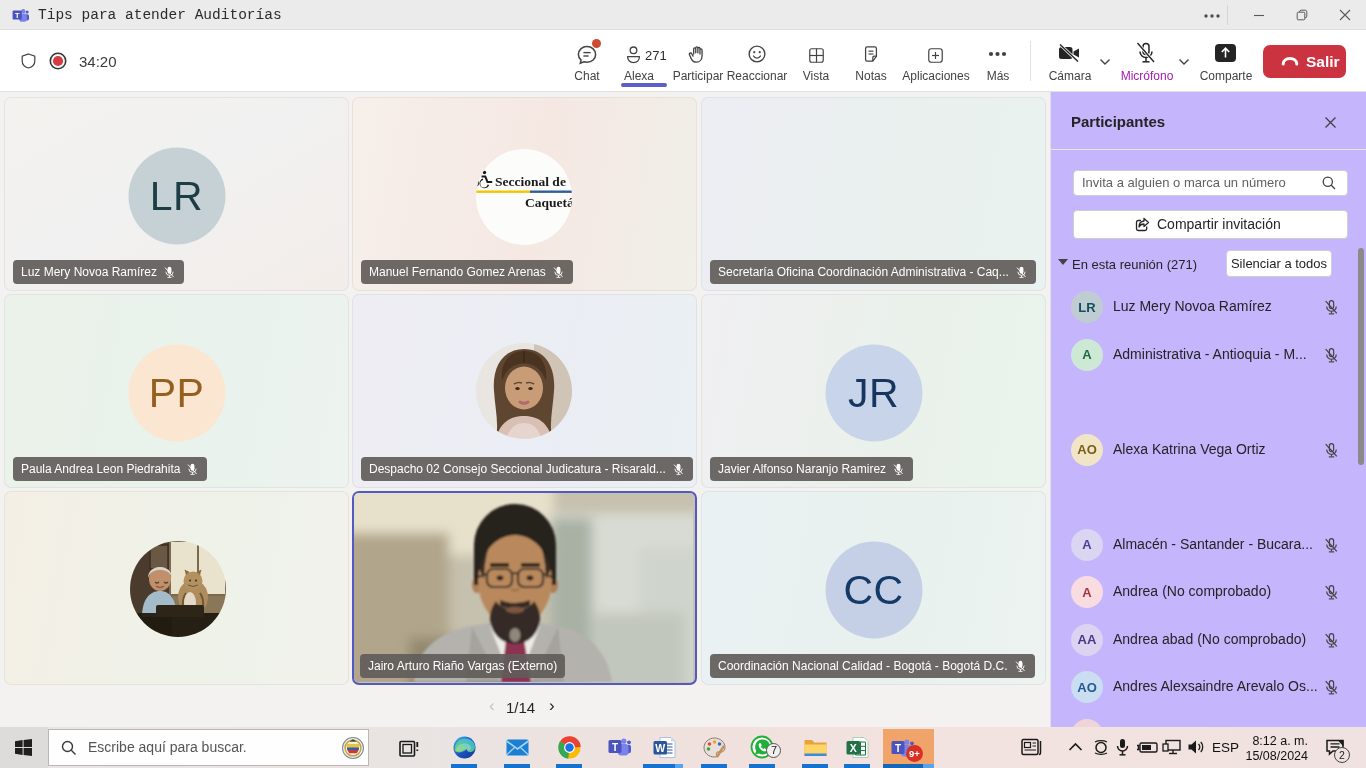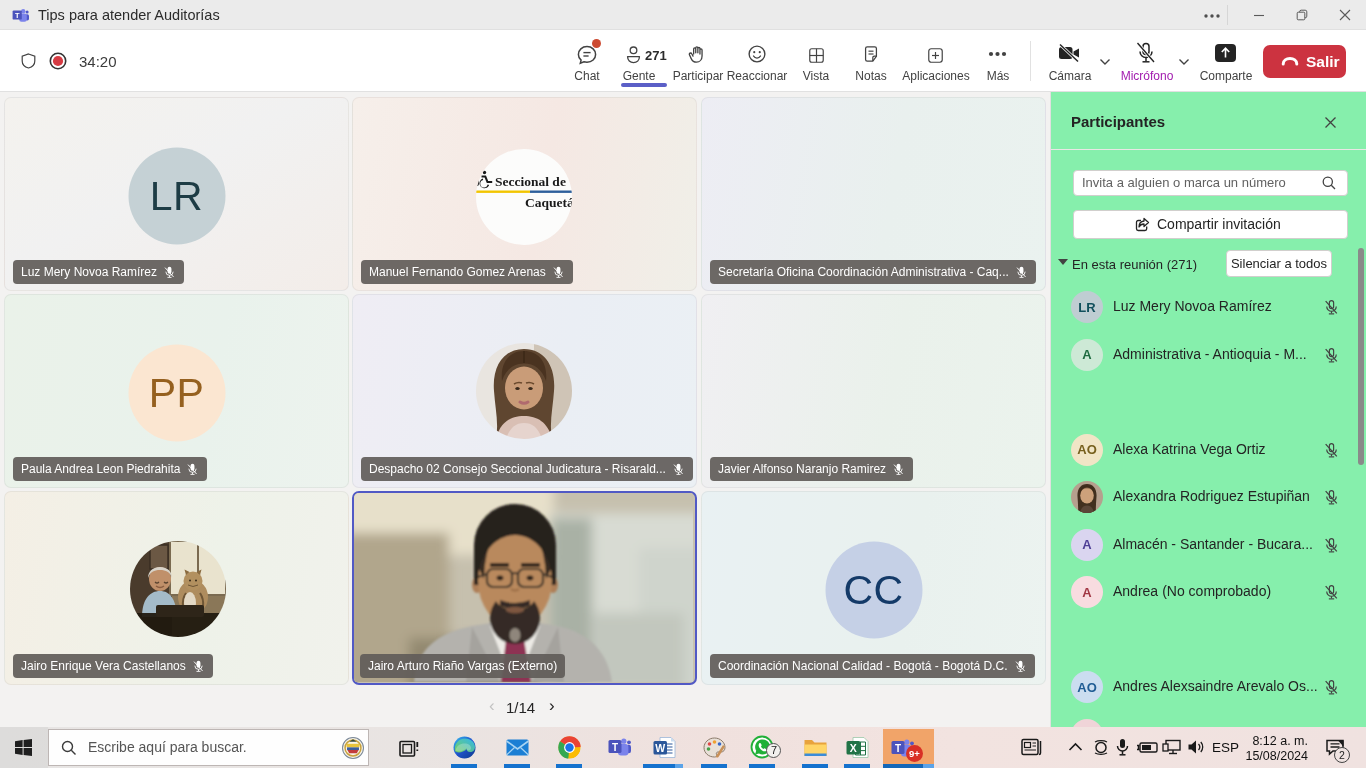--- a/index.html
+++ b/index.html
@@ -2,33 +2,33 @@
 <html><head>
 <meta charset="utf-8">
 <style>
 * { margin:0; padding:0; box-sizing:border-box; }
 html,body { width:1366px; height:768px; overflow:hidden; font-family:"Liberation Sans",sans-serif; }
 #app { position:relative; width:1366px; height:768px; background:#F3F2F1; }
 .abs { position:absolute; }
 
 
 #titlebar { position:absolute; left:0; top:0; width:1366px; height:30px; background:#EBEBEB; border-bottom:1px solid #E0E0E0; }
-#titlebar .title { position:absolute; left:38px; top:7px; font-size:14.5px; color:#2b2b2b; }
+#titlebar .title { position:absolute; left:38px; top:7px; font-size:14.5px; color:#2b2b2b;font-family:Liberation Mono, monospace; }
 
 
 #toolbar { position:absolute; left:0; top:30px; width:1366px; height:62px; background:#FFFFFF; border-bottom:1px solid #E1E1E1; }
 
 
 #stage { position:absolute; left:0; top:92px; width:1050px; height:635px; background:#F3F2F1; }
 .tile { position:absolute; width:345px; height:194px; border-radius:7px; overflow:hidden; border:1px solid rgba(0,0,0,0.05); }
 .tlabel { position:absolute; left:8px; bottom:6px; height:24px; background:rgba(97,92,89,0.92); border-radius:4px; color:#fff; font-size:12px; line-height:24px; padding:0 8px; display:flex; align-items:center; gap:6px; white-space:nowrap; }
 .avatar-big { position:absolute; left:50%; top:calc(50% + 2px); transform:translate(-50%,-50%); width:97px; height:97px; border-radius:50%; display:flex; align-items:center; justify-content:center; font-size:41px; letter-spacing:0.5px; }
 
 
-#panel { position:absolute; left:1050px; top:92px; width:316px; height:635px; background:#86efac; border-left:1px solid #E0E0E0;text-decoration:underline; }
+#panel { position:absolute; left:1050px; top:92px; width:316px; height:635px; background:#c4b5fd; border-left:1px solid #E0E0E0;text-decoration:underline; }
 .prow { position:absolute; left:0; width:316px; height:47px; }
 .pavatar { position:absolute; left:20px; top:7px; width:32px; height:32px; border-radius:50%; display:flex; align-items:center; justify-content:center; font-size:13px; font-weight:bold; }
 .pname { position:absolute; left:62px; top:14px; font-size:14px; color:#242424; white-space:nowrap; }
 .pmic { position:absolute; right:27px; top:15px; }
 
 
 #taskbar { position:absolute; left:0; top:727px; width:1366px; height:41px; background:linear-gradient(90deg,#E7E5E4 0%,#E9E4E2 30%,#F0E1DE 52%,#F2E3E0 70%,#F0E2E0 100%); }
 .tb-ic { position:absolute; top:8px; width:25px; height:25px; }
 .underline { position:absolute; top:37px; height:4px; background:#1572CE; }
 </style>
@@ -77,22 +77,22 @@
         <line x1="8.4" y1="9.6" x2="15.6" y2="9.6" stroke="#424242" stroke-width="1.4"></line>
         <line x1="8.4" y1="13" x2="13.6" y2="13" stroke="#424242" stroke-width="1.4"></line>
       </svg>
     <div class="abs" style="left:592px;top:9px;width:9px;height:9px;border-radius:50%;background:#CC4A31"></div>
     <div class="abs lbl" style="left:567px;top:39px;width:40px;text-align:center;font-size:12px;color:#424242">Chat</div>
 
     <svg class="abs" style="left:623px;top:14px" width="21" height="21" viewBox="0 0 24 24">
         <circle cx="12" cy="7.2" r="3.8" fill="none" stroke="#424242" stroke-width="1.5"></circle>
         <path d="M5.2 14.4 h13.6 c0 4.2-3 6.8-6.8 6.8 s-6.8-2.6-6.8-6.8 z" fill="none" stroke="#424242" stroke-width="1.5" stroke-linejoin="round"></path>
       </svg>
-    <div class="abs" style="left:645px;top:18px;font-size:13px;font-weight:bold;color:#2b2b2b">271</div>
-    <div class="abs lbl" style="left:616px;top:39px;width:46px;text-align:center;font-size:12px;color:#424242">Gente</div>
+    <div class="abs" style="left:645px;top:18px;font-size:13px;font-weight:normal;color:#2b2b2b">271</div>
+    <div class="abs lbl" style="left:616px;top:39px;width:46px;text-align:center;font-size:12px;color:#424242">Alexa</div>
     <div class="abs" style="left:621px;top:53px;width:46px;height:3.5px;border-radius:2px;background:#5B5FC7"></div>
 
     <svg class="abs" style="left:687px;top:14px" width="21" height="21" viewBox="0 0 24 24">
         <path d="M7.6 11.4 V5.6 a1.2 1.2 0 0 1 2.4 0 V10 M10 10 V4.4 a1.2 1.2 0 0 1 2.4 0 V10 M12.4 10 V5.2 a1.2 1.2 0 0 1 2.4 0 V10.8 M14.8 11.4 V6.8 a1.2 1.2 0 0 1 2.4 0 V13.6 c0 4.2-2.7 7.2-6.4 7.2 -2.9 0-4.7-1.3-6-4.1 l-2-4.4 c-.5-1 .1-2 1.2-2 .7 0 1.3.4 1.6 1.1 l1.3 2.4" fill="none" stroke="#424242" stroke-width="1.5" stroke-linecap="round" stroke-linejoin="round"></path>
       </svg>
     <div class="abs lbl" style="left:663px;top:39px;width:70px;text-align:center;font-size:12px;color:#424242">Participar</div>
 
     <svg class="abs" style="left:746px;top:13px" width="22" height="22" viewBox="0 0 24 24">
         <circle cx="12" cy="12" r="8.6" fill="none" stroke="#424242" stroke-width="1.5"></circle>
         <circle cx="9" cy="10" r="1.15" fill="#424242"></circle>
@@ -246,20 +246,21 @@
       <div class="tlabel">Despacho 02 Consejo Seccional Judicatura - Risarald... <svg width="13" height="13" viewBox="0 0 16 16">
             <rect x="5.6" y="1" width="4.8" height="8.4" rx="2.4" fill="#fff"></rect>
             <path d="M3.5 7 a4.5 4.5 0 0 0 9 0" stroke="#fff" fill="none" stroke-width="1.1"></path>
             <line x1="8" y1="11.5" x2="8" y2="13.5" stroke="#fff" stroke-width="1.1"></line>
             <line x1="5.5" y1="14" x2="10.5" y2="14" stroke="#fff" stroke-width="1.1"></line>
             <line x1="2.5" y1="2" x2="13" y2="13.5" stroke="#fff" stroke-width="1.2"></line>
           </svg></div>
     </div>
 
     <div class="tile" style="left:701px;top:202px;background:linear-gradient(100deg,#F0EFF2,#EAF1EB 55%,#EBF3ED)">
+      <div class="avatar-big" style="background:#C8D4E9;color:#17365F">JR</div>
       <div class="tlabel">Javier Alfonso Naranjo Ramirez <svg width="13" height="13" viewBox="0 0 16 16">
             <rect x="5.6" y="1" width="4.8" height="8.4" rx="2.4" fill="#fff"></rect>
             <path d="M3.5 7 a4.5 4.5 0 0 0 9 0" stroke="#fff" fill="none" stroke-width="1.1"></path>
             <line x1="8" y1="11.5" x2="8" y2="13.5" stroke="#fff" stroke-width="1.1"></line>
             <line x1="5.5" y1="14" x2="10.5" y2="14" stroke="#fff" stroke-width="1.1"></line>
             <line x1="2.5" y1="2" x2="13" y2="13.5" stroke="#fff" stroke-width="1.2"></line>
           </svg></div>
     </div>
 
     <div class="tile" style="left:4px;top:399px;background:linear-gradient(100deg,#F4EFE5,#EEF2E9 60%,#F1F2EC)">
@@ -281,27 +282,20 @@
           <path d="M56 34 l-1.5-5.5 5 2.5 z M70 34 l1.5-5.5 -5 2.5 z" fill="#8A6A3E"></path>
           <path d="M56 52 q-4 6-3 14 M63 54 v14 M70 52 q4 6 3 14" stroke="#6E5636" stroke-width="2" fill="none"></path>
           <ellipse cx="60" cy="62" rx="6" ry="11" fill="#E3D9C6"></ellipse>
           <circle cx="60" cy="39.5" r="1" fill="#3A2C1A"></circle>
             <circle cx="66" cy="39.5" r="1" fill="#3A2C1A"></circle>
             <path d="M58 44 q5 3 10 0" stroke="#6E5636" stroke-width="1" fill="none"></path>
           <rect x="0" y="72" width="96" height="24" fill="#20190FF0"></rect>
           <rect x="26" y="64" width="48" height="12" rx="2" fill="#2E2519"></rect>
         </svg>
       </div>
-      <div class="tlabel">Jairo Enrique Vera Castellanos <svg width="13" height="13" viewBox="0 0 16 16">
-            <rect x="5.6" y="1" width="4.8" height="8.4" rx="2.4" fill="#fff"></rect>
-            <path d="M3.5 7 a4.5 4.5 0 0 0 9 0" stroke="#fff" fill="none" stroke-width="1.1"></path>
-            <line x1="8" y1="11.5" x2="8" y2="13.5" stroke="#fff" stroke-width="1.1"></line>
-            <line x1="5.5" y1="14" x2="10.5" y2="14" stroke="#fff" stroke-width="1.1"></line>
-            <line x1="2.5" y1="2" x2="13" y2="13.5" stroke="#fff" stroke-width="1.2"></line>
-          </svg></div>
     </div>
 
     <div class="tile" style="left:352px;top:399px;border:2.5px solid #5159C5;background:#C8C2B0">
       <svg width="339" height="189" viewBox="0 0 339 189">
         <defs>
           <filter id="b6" x="-30%" y="-30%" width="160%" height="160%">
               <feGaussianBlur stdDeviation="6"></feGaussianBlur>
             </filter>
           <filter id="b1" x="-30%" y="-30%" width="160%" height="160%">
               <feGaussianBlur stdDeviation="1.2"></feGaussianBlur>
@@ -416,53 +410,45 @@
         <div class="pavatar" style="background:#F1E5C6;color:#77601E">AO</div>
         <div class="pname">Alexa Katrina Vega Ortiz</div>
         <svg class="pmic" width="17" height="17" viewBox="0 0 16 16">
           <rect x="6" y="1.5" width="4" height="7.5" rx="2" stroke="#424242" fill="none" stroke-width="1.1"></rect>
           <path d="M3.5 7 a4.5 4.5 0 0 0 9 0" stroke="#424242" fill="none" stroke-width="1.1"></path>
           <line x1="8" y1="11.5" x2="8" y2="13.5" stroke="#424242" stroke-width="1.1"></line>
           <line x1="5.5" y1="14" x2="10.5" y2="14" stroke="#424242" stroke-width="1.1"></line>
           <line x1="2.5" y1="2" x2="13" y2="13.5" stroke="#424242" stroke-width="1.2"></line>
         </svg>
       </div>
-    <div class="prow" style="top:382px">
-        <div class="pavatar" style="overflow:hidden">
-          <svg width="32" height="32" viewBox="0 0 32 32">
-            <rect width="32" height="32" fill="#B5A08E"></rect>
-            <path d="M16 3 C9.5 3 6 8.5 6.5 15.5 C6.8 21 7.5 27 7 32 L25 32 C24.5 27 25.2 21 25.5 15.5 C26 8.5 22.5 3 16 3 Z" fill="#42301F"></path>
-            <ellipse cx="16" cy="14.5" rx="6.8" ry="8" fill="#CDA17B"></ellipse>
-            <path d="M16 4.5 C11 4.5 8.5 8 9 13 C10.5 8.5 13 7.5 16 7.5 C19 7.5 21.5 8.5 23 13 C23.5 8 21 4.5 16 4.5 Z" fill="#37261573"></path>
-            <path d="M9 32 C10 26.5 12.5 24.5 16 24.5 C19.5 24.5 22 26.5 23 32 Z" fill="#5A4638"></path>
-          </svg>
-        </div>
-        <div class="pname">Alexandra Rodriguez Estupiñan</div>
-        <svg class="pmic" width="17" height="17" viewBox="0 0 16 16">
-          <rect x="6" y="1.5" width="4" height="7.5" rx="2" stroke="#424242" fill="none" stroke-width="1.1"></rect>
-          <path d="M3.5 7 a4.5 4.5 0 0 0 9 0" stroke="#424242" fill="none" stroke-width="1.1"></path>
-          <line x1="8" y1="11.5" x2="8" y2="13.5" stroke="#424242" stroke-width="1.1"></line>
-          <line x1="5.5" y1="14" x2="10.5" y2="14" stroke="#424242" stroke-width="1.1"></line>
-          <line x1="2.5" y1="2" x2="13" y2="13.5" stroke="#424242" stroke-width="1.2"></line>
-        </svg>
-      </div>
     <div class="prow" style="top:429.5px">
         <div class="pavatar" style="background:#DAD5F0;color:#4F3F96">A</div>
         <div class="pname">Almacén - Santander - Bucara...</div>
         <svg class="pmic" width="17" height="17" viewBox="0 0 16 16">
           <rect x="6" y="1.5" width="4" height="7.5" rx="2" stroke="#424242" fill="none" stroke-width="1.1"></rect>
           <path d="M3.5 7 a4.5 4.5 0 0 0 9 0" stroke="#424242" fill="none" stroke-width="1.1"></path>
           <line x1="8" y1="11.5" x2="8" y2="13.5" stroke="#424242" stroke-width="1.1"></line>
           <line x1="5.5" y1="14" x2="10.5" y2="14" stroke="#424242" stroke-width="1.1"></line>
           <line x1="2.5" y1="2" x2="13" y2="13.5" stroke="#424242" stroke-width="1.2"></line>
         </svg>
       </div>
     <div class="prow" style="top:477px">
         <div class="pavatar" style="background:#F8DCE0;color:#A13744">A</div>
         <div class="pname">Andrea<span style="margin-left:4px">(No comprobado)</span></div>
+        <svg class="pmic" width="17" height="17" viewBox="0 0 16 16">
+          <rect x="6" y="1.5" width="4" height="7.5" rx="2" stroke="#424242" fill="none" stroke-width="1.1"></rect>
+          <path d="M3.5 7 a4.5 4.5 0 0 0 9 0" stroke="#424242" fill="none" stroke-width="1.1"></path>
+          <line x1="8" y1="11.5" x2="8" y2="13.5" stroke="#424242" stroke-width="1.1"></line>
+          <line x1="5.5" y1="14" x2="10.5" y2="14" stroke="#424242" stroke-width="1.1"></line>
+          <line x1="2.5" y1="2" x2="13" y2="13.5" stroke="#424242" stroke-width="1.2"></line>
+        </svg>
+      </div>
+    <div class="prow" style="top:524.5px">
+        <div class="pavatar" style="background:#DAD4F0;color:#483A85">AA</div>
+        <div class="pname">Andrea abad<span style="margin-left:4px">(No comprobado)</span></div>
         <svg class="pmic" width="17" height="17" viewBox="0 0 16 16">
           <rect x="6" y="1.5" width="4" height="7.5" rx="2" stroke="#424242" fill="none" stroke-width="1.1"></rect>
           <path d="M3.5 7 a4.5 4.5 0 0 0 9 0" stroke="#424242" fill="none" stroke-width="1.1"></path>
           <line x1="8" y1="11.5" x2="8" y2="13.5" stroke="#424242" stroke-width="1.1"></line>
           <line x1="5.5" y1="14" x2="10.5" y2="14" stroke="#424242" stroke-width="1.1"></line>
           <line x1="2.5" y1="2" x2="13" y2="13.5" stroke="#424242" stroke-width="1.2"></line>
         </svg>
       </div>
     <div class="prow" style="top:572px">
         <div class="pavatar" style="background:#CBDDF0;color:#1F5C94">AO</div>

